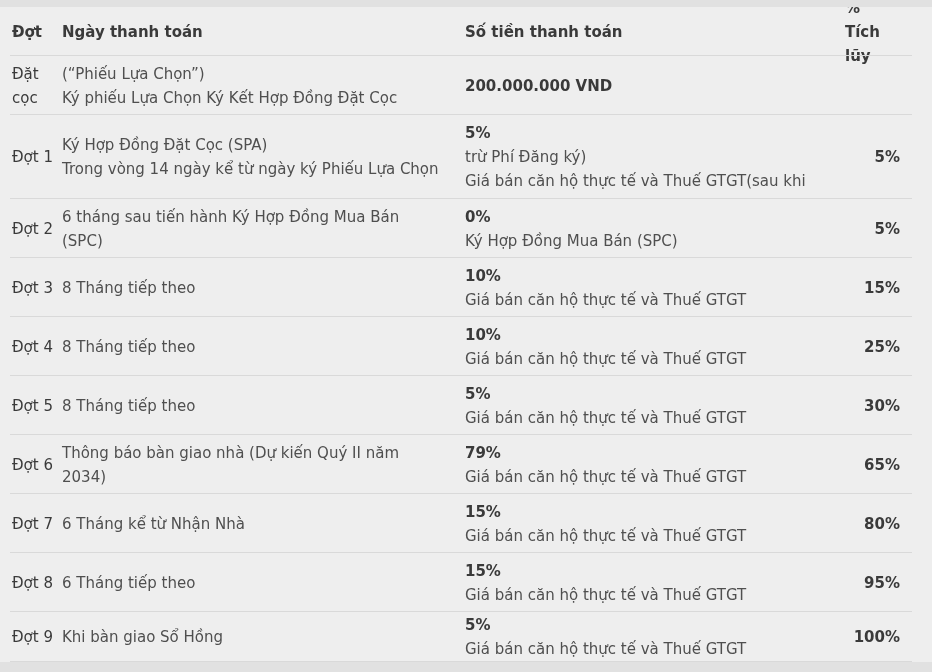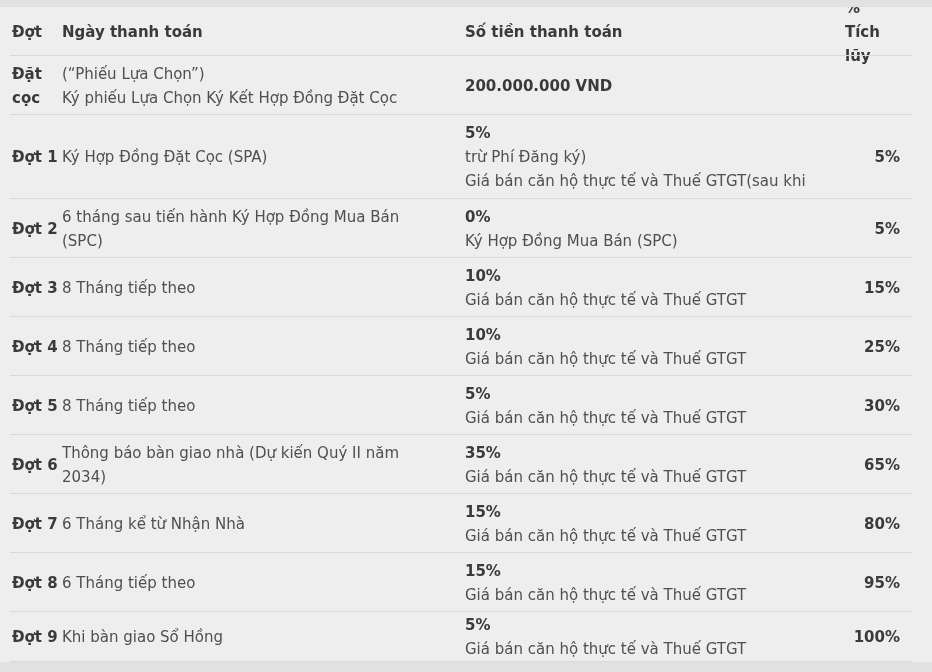--- a/index.html
+++ b/index.html
@@ -42,21 +42,21 @@
     height: 1px;
     background: var(--divider);
   }
   .row { height: 59px; }
   .row.h49 { height: 49px; }
   .row.h84 { height: 84px; }
   .row.h50 { height: 50px; }
   .c1 {
     width: 50px;
     flex: none;
-    font-weight: bold;
+    font-weight: normal;
     color: var(--text-strong);
     line-height: 24px;
   }
   .c2 {
     width: 403px;
     flex: none;
     line-height: 24px;
     color: var(--text-muted);
   }
   .c3 {
@@ -107,20 +107,21 @@
       <span class="ln sub"></span>
       <span class="ln sub"></span>
     </div>
     <div class="c4"></div>
   </div>
 
   <div class="row h84">
     <div class="c1">Đợt 1</div>
     <div class="c2">
       <span class="ln">Ký Hợp Đồng Đặt Cọc (SPA)</span>
+      <span class="ln">Trong vòng 14 ngày kể từ ngày ký Phiếu Lựa Chọn</span>
     </div>
     <div class="c3">
       <span class="ln main">5%</span>
       <span class="ln sub">trừ Phí Đăng ký)</span>
       <span class="ln sub">Giá bán căn hộ thực tế và Thuế GTGT(sau khi</span>
     </div>
     <div class="c4">5%</div>
   </div>
 
   <div class="row">
@@ -179,21 +180,21 @@
     <div class="c4">30%</div>
   </div>
 
   <div class="row">
     <div class="c1">Đợt 6</div>
     <div class="c2">
       <span class="ln">Thông báo bàn giao nhà (Dự kiến Quý II năm</span>
       <span class="ln">2034)</span>
     </div>
     <div class="c3">
-      <span class="ln main">35%</span>
+      <span class="ln main">79%</span>
       <span class="ln sub">Giá bán căn hộ thực tế và Thuế GTGT</span>
       <span class="ln sub"></span>
     </div>
     <div class="c4">65%</div>
   </div>
 
   <div class="row">
     <div class="c1">Đợt 7</div>
     <div class="c2">
       <span class="ln">6 Tháng kể từ Nhận Nhà</span>

